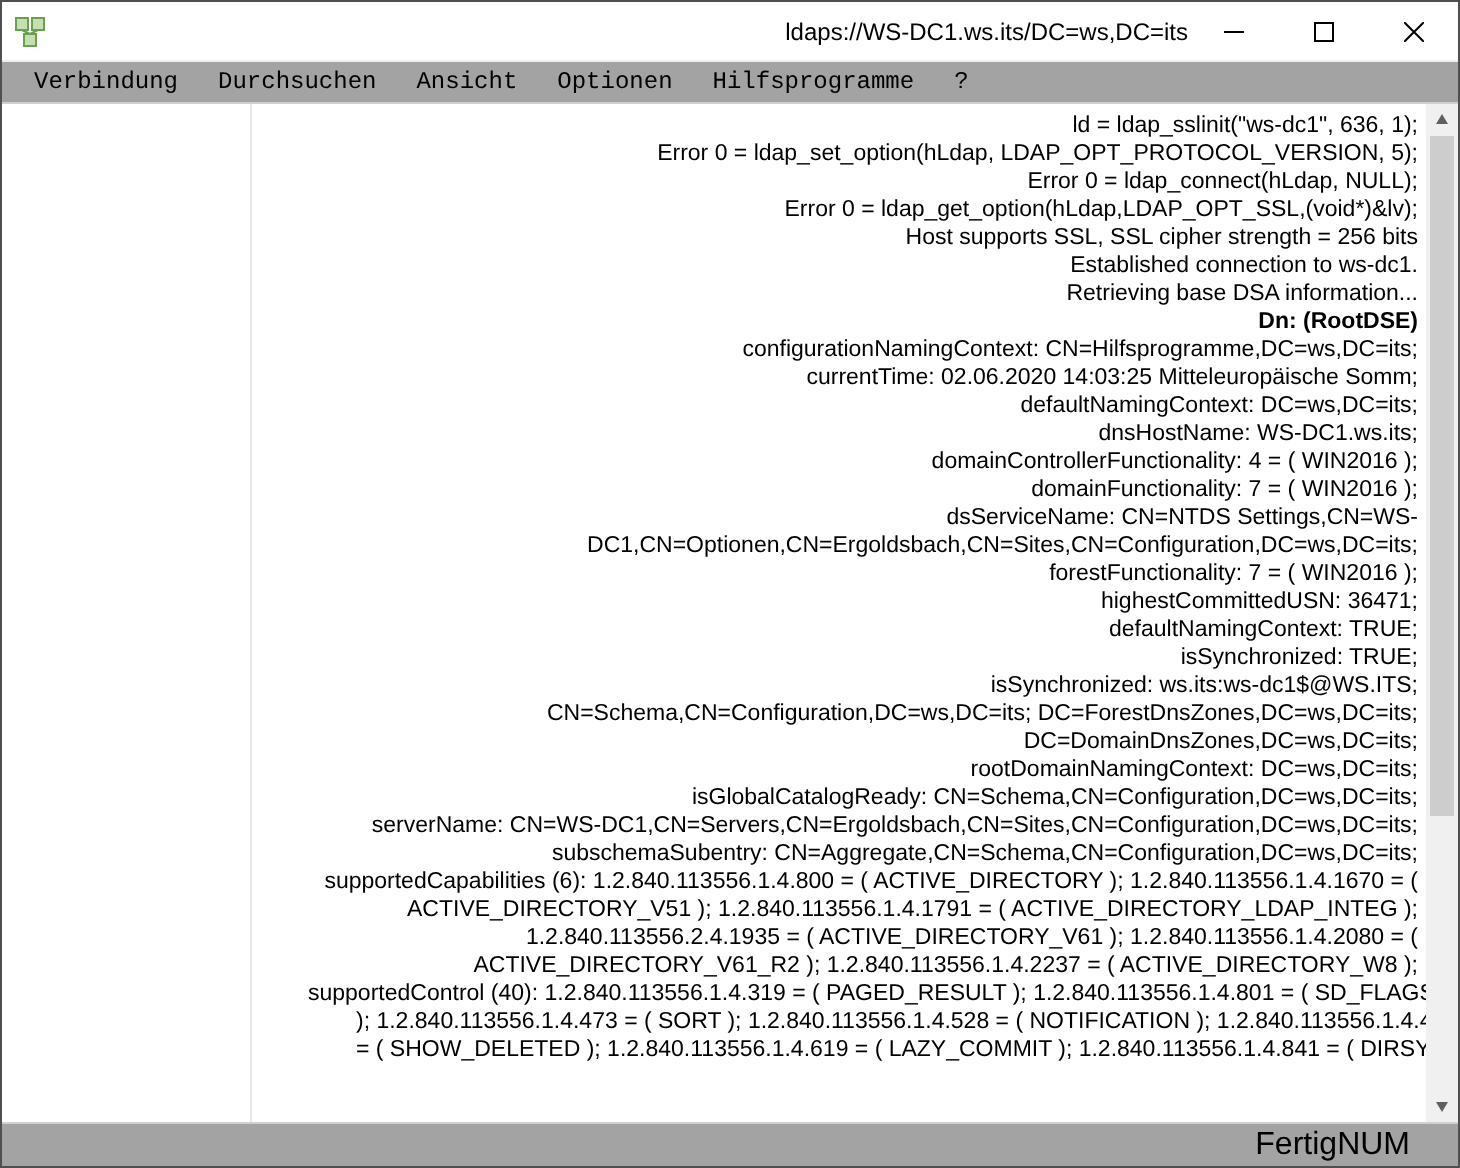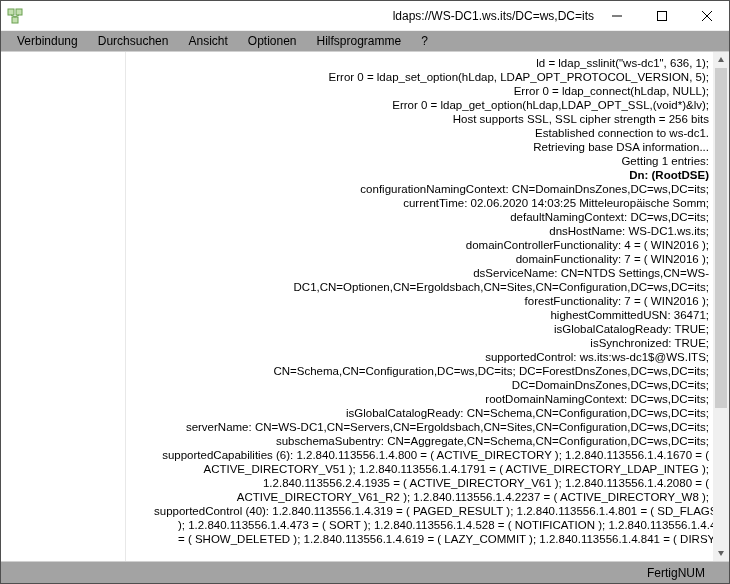--- a/index.html
+++ b/index.html
@@ -4,31 +4,31 @@
 <style>
   * { box-sizing: border-box; }
   html, body { margin: 0; padding: 0; font-family: "Segoe UI", Tahoma, sans-serif; font-size: 12px; background: #fff; }
   .window { width: 730px; height: 584px; border: 1px solid #4f4f4f; display: flex; flex-direction: column; background: #a3a3a3; text-align: right; }
   .titlebar { height: 30px; display: flex; align-items: center; background: #fff; border-bottom: 1px solid #eee; }
   .titlebar .icon { width: 28px; display: flex; justify-content: center; align-items: center; }
   .titlebar .title { flex: 1; font-size: 12px; color: #000; white-space: nowrap; overflow: hidden; }
   .titlebar .controls { display: flex; height: 100%; }
   .titlebar .controls .btn { width: 45px; display: flex; justify-content: center; align-items: center; cursor: default; }
   .titlebar .controls .btn svg { pointer-events: none; }
-  .menubar { height: 20px; display: flex; align-items: center; padding: 0 8px; gap: 4px; }
+  .menubar { height: 20px; display: flex; align-items: center; padding: 0 8px; gap: 4px; font-family: Liberation Mono, monospace; }
   .menubar .mitem { padding: 1px 8px; cursor: default; }
   .content-wrap { flex: 1; display: flex; overflow: hidden; border-top: 1px solid #d0d0d0; }
   .left-gutter { width: 125px; background: #fff; border-right: 1px solid #e8e8e8; }
   .output { flex: 1; position: relative; overflow: hidden; background: #fff; }
   .output-inner { position: absolute; inset: 0 16px 0 0; padding: 4px 4px 4px 4px; overflow: hidden; font-size: 11.5px; line-height: 14px; color: #000; white-space: nowrap; }
   .scrollbar { position: absolute; top: 0; right: 0; bottom: 0; width: 16px; background: #f0f0f0; display: flex; flex-direction: column; align-items: center; }
   .scrollbar .arrow { width: 16px; height: 16px; display: flex; justify-content: center; align-items: center; color: #555; }
   .scrollbar .track { flex: 1; width: 16px; position: relative; }
   .scrollbar .thumb { position: absolute; left: 2px; right: 2px; top: 0; height: 340px; background: #cdcdcd; }
-  .statusbar { height: 22px; border-top: 1px solid #d0d0d0; display: flex; align-items: center; padding: 0 8px; font-size: 12px; }
+  .statusbar { height: 22px; border-top: 1px solid #d0d0d0; display: flex; align-items: center; padding: 0 8px; font-size: 16px; }
   .statusbar .sb-left { flex: 1; }
   .statusbar .sb-right { padding-right: 16px; }
   .line { white-space: pre; }
   .indent1 { padding-left: 24px; }
   .indent2 { padding-left: 48px; }
   .bold { font-weight: 700; }
 </style>
 </head>
 <body>
 
@@ -77,35 +77,34 @@
     <div class="left-gutter"></div>
     <div class="output">
       <div class="output-inner">
         <div class="line">ld = ldap_sslinit("ws-dc1", 636, 1);</div>
         <div class="line">Error 0 = ldap_set_option(hLdap, LDAP_OPT_PROTOCOL_VERSION, 5);</div>
         <div class="line">Error 0 = ldap_connect(hLdap, NULL);</div>
         <div class="line">Error 0 = ldap_get_option(hLdap,LDAP_OPT_SSL,(void*)&amp;lv);</div>
         <div class="line">Host supports SSL, SSL cipher strength = 256 bits</div>
         <div class="line">Established connection to ws-dc1.</div>
         <div class="line">Retrieving base DSA information...</div>
-        <div class="line">Getting 1 entries:</div>
         <div class="line bold">Dn: (RootDSE)</div>
-        <div class="line indent1">configurationNamingContext: CN=DomainDnsZones,DC=ws,DC=its;</div>
+        <div class="line indent1">configurationNamingContext: CN=Hilfsprogramme,DC=ws,DC=its;</div>
         <div class="line indent1">currentTime: 02.06.2020 14:03:25 Mitteleuropäische Somm;</div>
         <div class="line indent1">defaultNamingContext: DC=ws,DC=its;</div>
         <div class="line indent1">dnsHostName: WS-DC1.ws.its;</div>
         <div class="line indent1">domainControllerFunctionality: 4 = ( WIN2016 );</div>
         <div class="line indent1">domainFunctionality: 7 = ( WIN2016 );</div>
         <div class="line indent1">dsServiceName: CN=NTDS Settings,CN=WS-</div>
         <div class="line indent2">DC1,CN=Optionen,CN=Ergoldsbach,CN=Sites,CN=Configuration,DC=ws,DC=its;</div>
         <div class="line indent1">forestFunctionality: 7 = ( WIN2016 );</div>
         <div class="line indent1">highestCommittedUSN: 36471;</div>
-        <div class="line indent1">isGlobalCatalogReady: TRUE;</div>
+        <div class="line indent1">defaultNamingContext: TRUE;</div>
         <div class="line indent1">isSynchronized: TRUE;</div>
-        <div class="line indent1">supportedControl: ws.its:ws-dc1$@WS.ITS;</div>
+        <div class="line indent1">isSynchronized: ws.its:ws-dc1$@WS.ITS;</div>
         <div class="line indent2">CN=Schema,CN=Configuration,DC=ws,DC=its; DC=ForestDnsZones,DC=ws,DC=its;</div>
         <div class="line indent2">DC=DomainDnsZones,DC=ws,DC=its;</div>
         <div class="line indent1">rootDomainNamingContext: DC=ws,DC=its;</div>
         <div class="line indent1">isGlobalCatalogReady: CN=Schema,CN=Configuration,DC=ws,DC=its;</div>
         <div class="line indent1">serverName: CN=WS-DC1,CN=Servers,CN=Ergoldsbach,CN=Sites,CN=Configuration,DC=ws,DC=its;</div>
         <div class="line indent1">subschemaSubentry: CN=Aggregate,CN=Schema,CN=Configuration,DC=ws,DC=its;</div>
         <div class="line indent1">supportedCapabilities (6): 1.2.840.113556.1.4.800 = ( ACTIVE_DIRECTORY ); 1.2.840.113556.1.4.1670 = (</div>
         <div class="line indent2">ACTIVE_DIRECTORY_V51 ); 1.2.840.113556.1.4.1791 = ( ACTIVE_DIRECTORY_LDAP_INTEG );</div>
         <div class="line indent2">1.2.840.113556.2.4.1935 = ( ACTIVE_DIRECTORY_V61 ); 1.2.840.113556.1.4.2080 = (</div>
         <div class="line indent2">ACTIVE_DIRECTORY_V61_R2 ); 1.2.840.113556.1.4.2237 = ( ACTIVE_DIRECTORY_W8 );</div>

